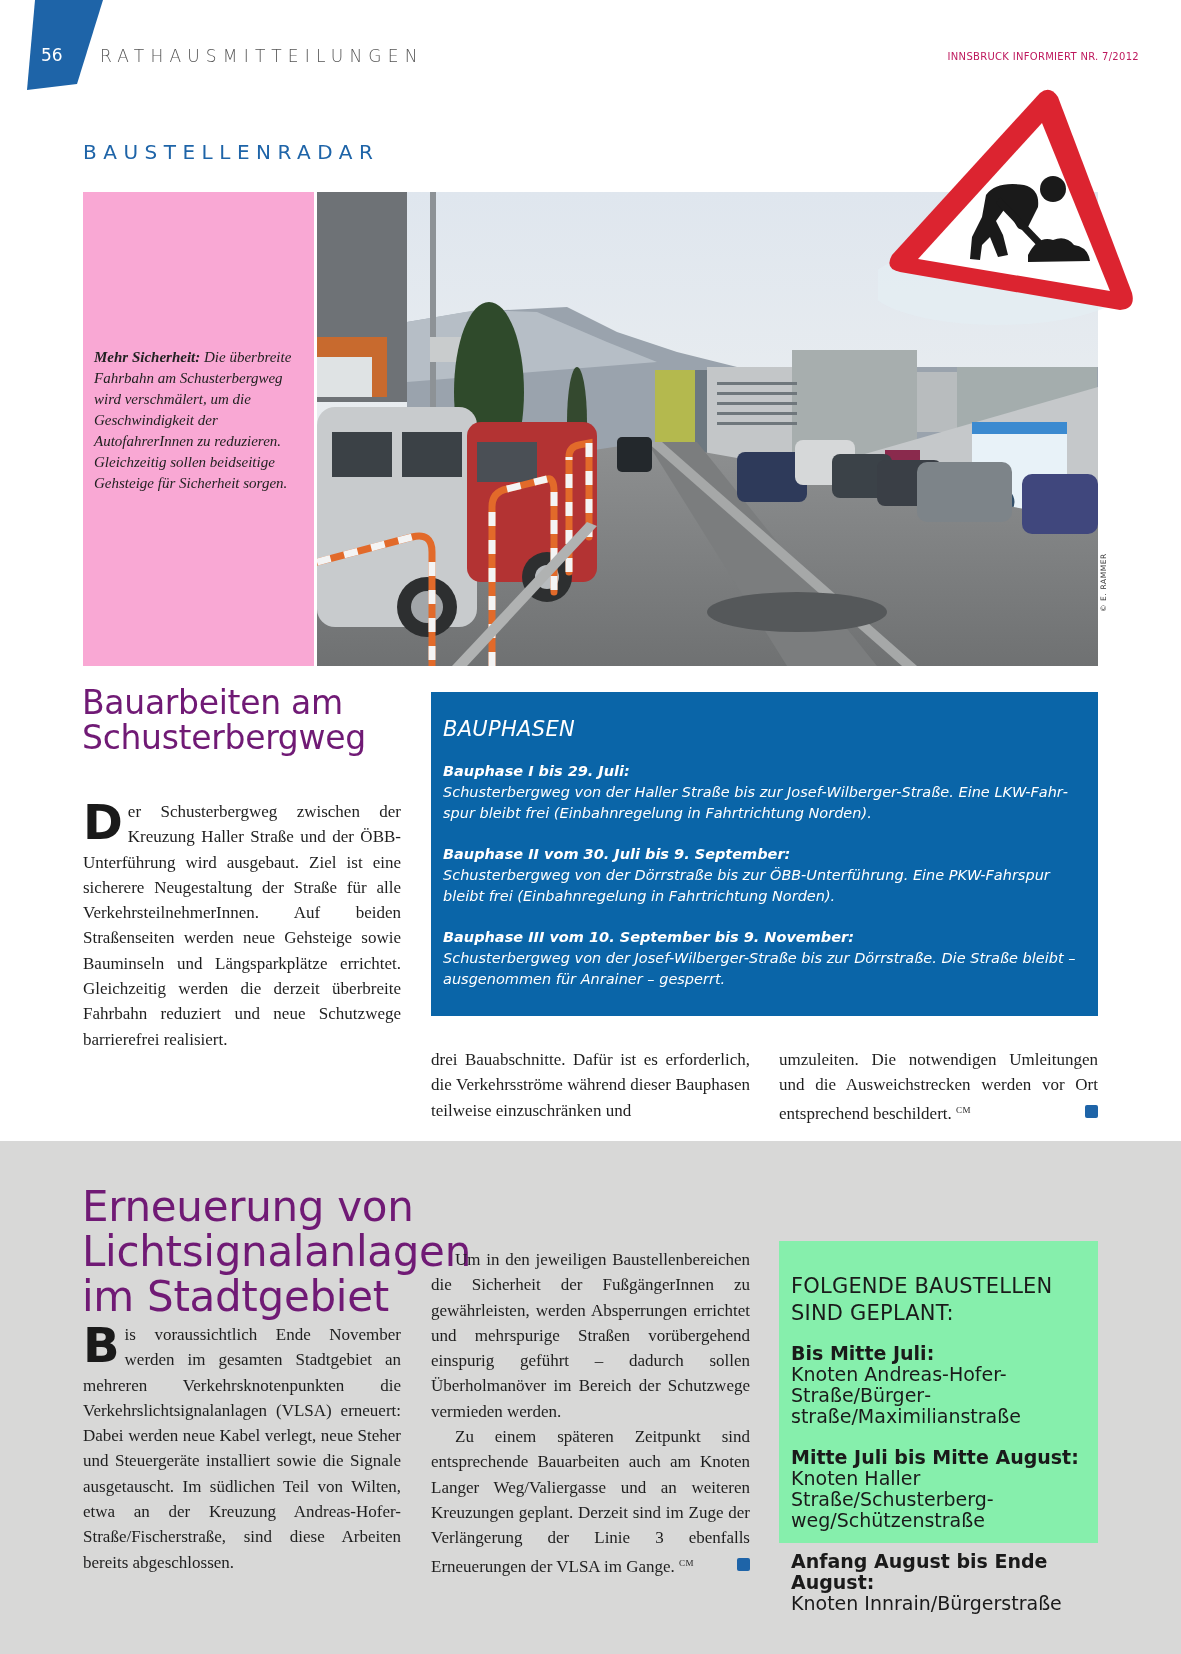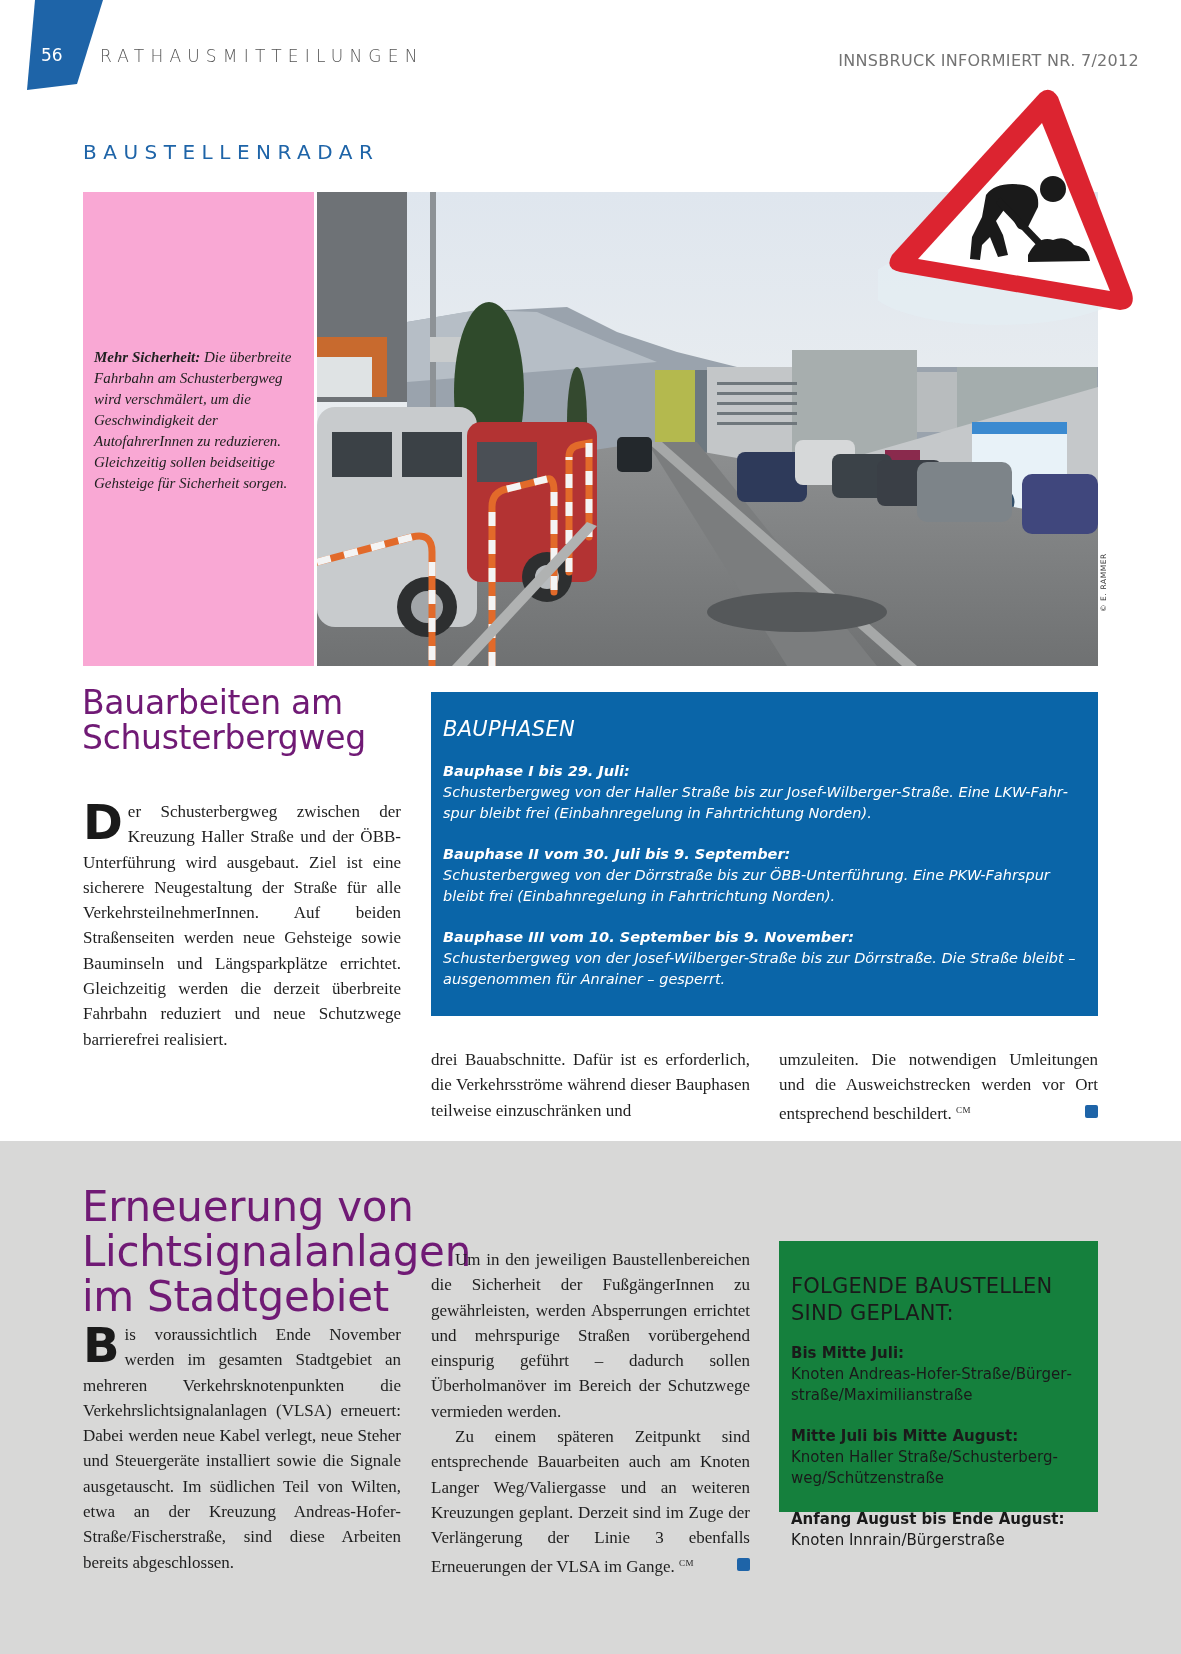--- a/index.html
+++ b/index.html
@@ -2,21 +2,21 @@
 <html><head>
 <meta charset="utf-8">
 <style>
   * { box-sizing: border-box; margin: 0; padding: 0; }
   html, body { width: 1181px; height: 1654px; background: #ffffff; overflow: hidden; }
   body { position: relative; font-family: "Liberation Serif", serif; color: #1e1e1e; }
 
   .page-tab { position: absolute; left: 0; top: 0; width: 110px; height: 92px; }
   .page-num { position: absolute; left: 41px; top: 45px; font-family: "DejaVu Sans", sans-serif; font-size: 17px; color: #ffffff; }
   .section-label { position: absolute; left: 100px; top: 46px; font-family: "DejaVu Sans", sans-serif; font-size: 17px; letter-spacing: 6.2px; color: #555555; font-weight: 300; }
-  .issue-label { position: absolute; right: 42px; top: 51px; font-family: "DejaVu Sans", sans-serif; font-size: 16px; color: #737373; letter-spacing: 0.3px; }
+  .issue-label { position: absolute; right: 42px; top: 51px; font-family: "DejaVu Sans", sans-serif; font-size: 10px; color: #be185d; letter-spacing: 0.3px; }
 
   .rubric { position: absolute; left: 83px; top: 140px; font-family: "DejaVu Sans", sans-serif; font-size: 20px; letter-spacing: 6.5px; color: #1e64a8; }
 
   .caption-panel { position: absolute; left: 83px; top: 192px; width: 231px; height: 474px; background: #f9a8d4; }
   .caption { position: absolute; left: 11px; top: 155px; width: 210px; font-family: "Liberation Serif", serif; font-style: italic; font-size: 15px; line-height: 21px; color: #222; }
   .caption b { font-weight: bold; }
 
   .photo { position: absolute; left: 317px; top: 192px; width: 781px; height: 474px; overflow: hidden; background: #8a8c8f; }
   .photo svg { display: block; }
   .photo-credit { position: absolute; left: 1099px; top: 612px; transform-origin: left top; transform: rotate(-90deg); font-family: "DejaVu Sans", sans-serif; font-size: 7.5px; letter-spacing: 0.6px; color: #333; white-space: nowrap; }
@@ -41,23 +41,23 @@
   .bauphasen { position: absolute; left: 431px; top: 692px; width: 667px; height: 324px; background: #0a65a8; color: #ffffff; padding: 25px 12px 0 12px; font-family: "DejaVu Sans", sans-serif; font-style: italic; }
   .bauphasen .box-title { font-size: 21px; letter-spacing: 0.3px; margin-bottom: 20px; font-weight: normal; }
   .phase { font-size: 14.5px; line-height: 21px; margin-bottom: 20px; }
   .phase .ph-title { font-weight: bold; display: block; margin-top: 20px; }
 
   .gray-band { position: absolute; left: 0; top: 1141px; width: 1181px; height: 513px; background: #d8d8d7; }
 
   .c2a { left: 83px; top: 1322px; width: 318px; }
   .c2b { left: 431px; top: 1247px; width: 319px; }
 
-  .planned { position: absolute; left: 779px; top: 1241px; width: 319px; height: 271px; background: #15803d; padding: 32px 12px 0 12px; font-family: "DejaVu Sans", sans-serif; color: #1a1a1a; }
+  .planned { position: absolute; left: 779px; top: 1241px; width: 319px; height: 302px; background: #86efac; padding: 32px 12px 0 12px; font-family: "DejaVu Sans", sans-serif; color: #1a1a1a; }
   .planned .box-title { font-size: 21px; line-height: 27px; font-weight: normal; margin-bottom: 16px; letter-spacing: 0.2px; }
-  .planned .item { font-size: 15px; line-height: 21px; margin-bottom: 20px; }
+  .planned .item { font-size: 19px; line-height: 21px; margin-bottom: 20px; }
   .planned .item-title { font-weight: bold; display: block; }
 </style>
 </head>
 <body>
 
 <svg class="page-tab" viewBox="0 0 110 92">
   <polygon points="35,0 103,0 77,84 27,90" fill="#1e64a8"></polygon>
 </svg>
 <div class="page-num">56</div>
 <div class="section-label">RATHAUSMITTEILUNGEN</div>

